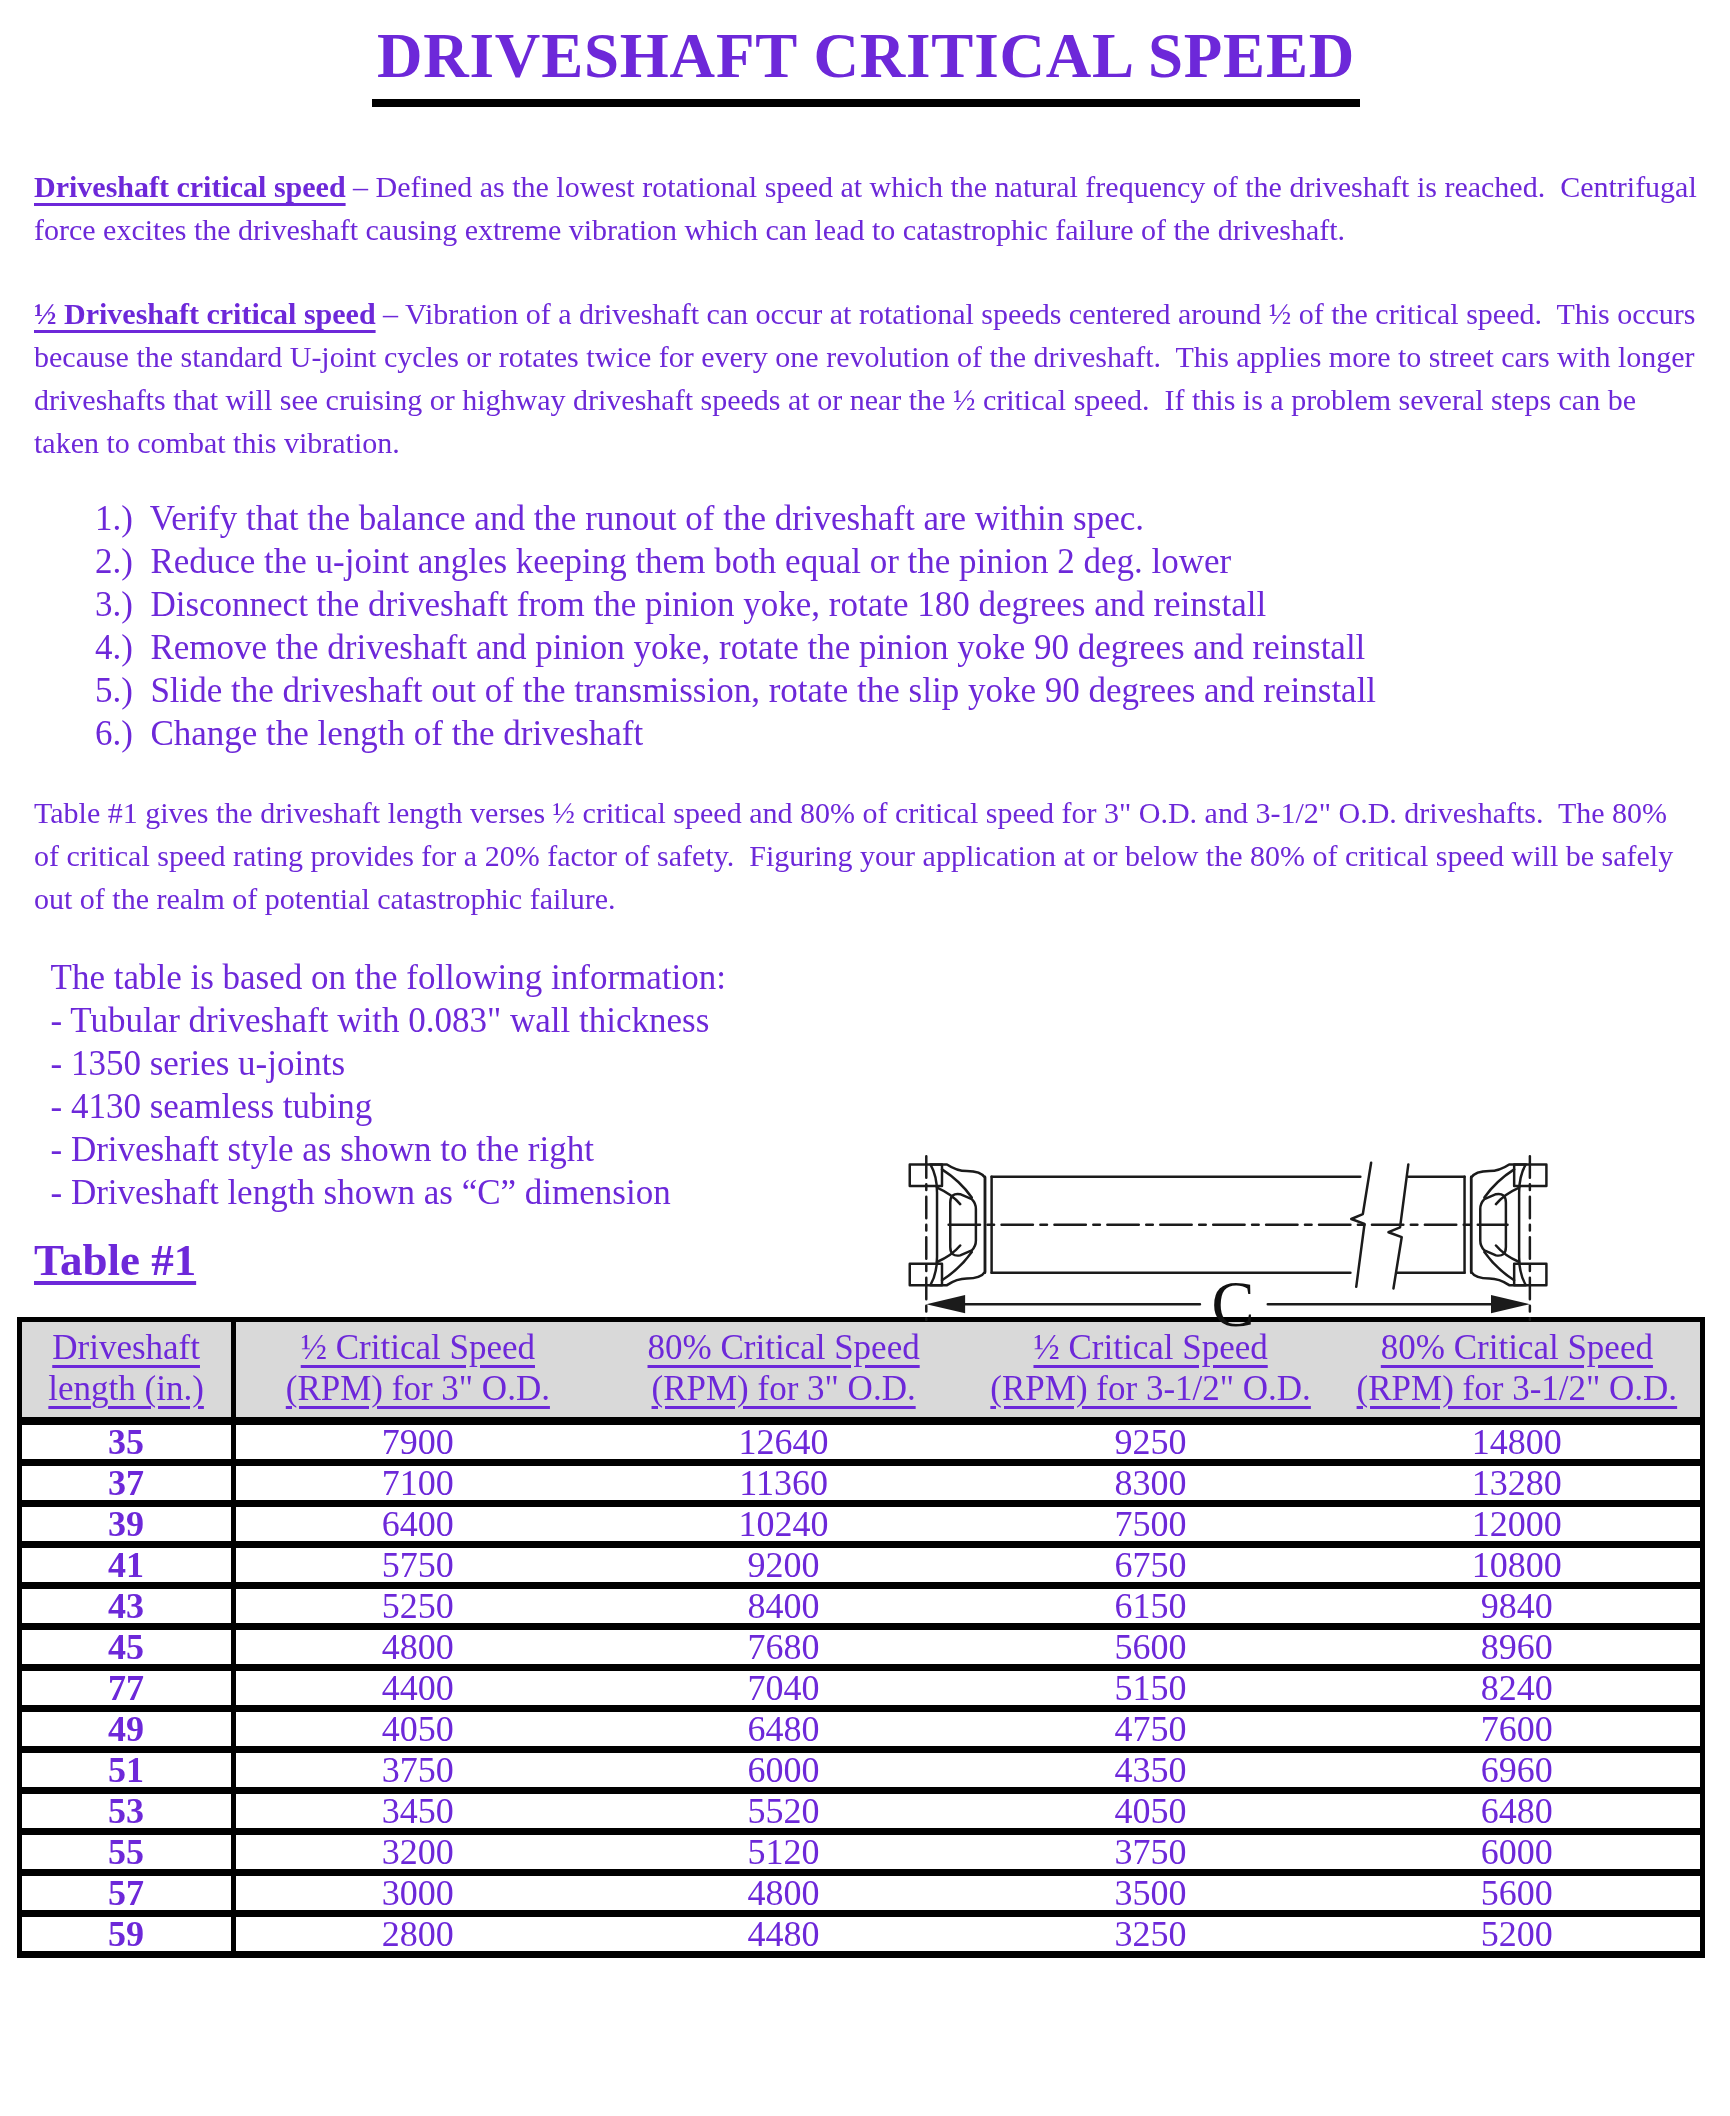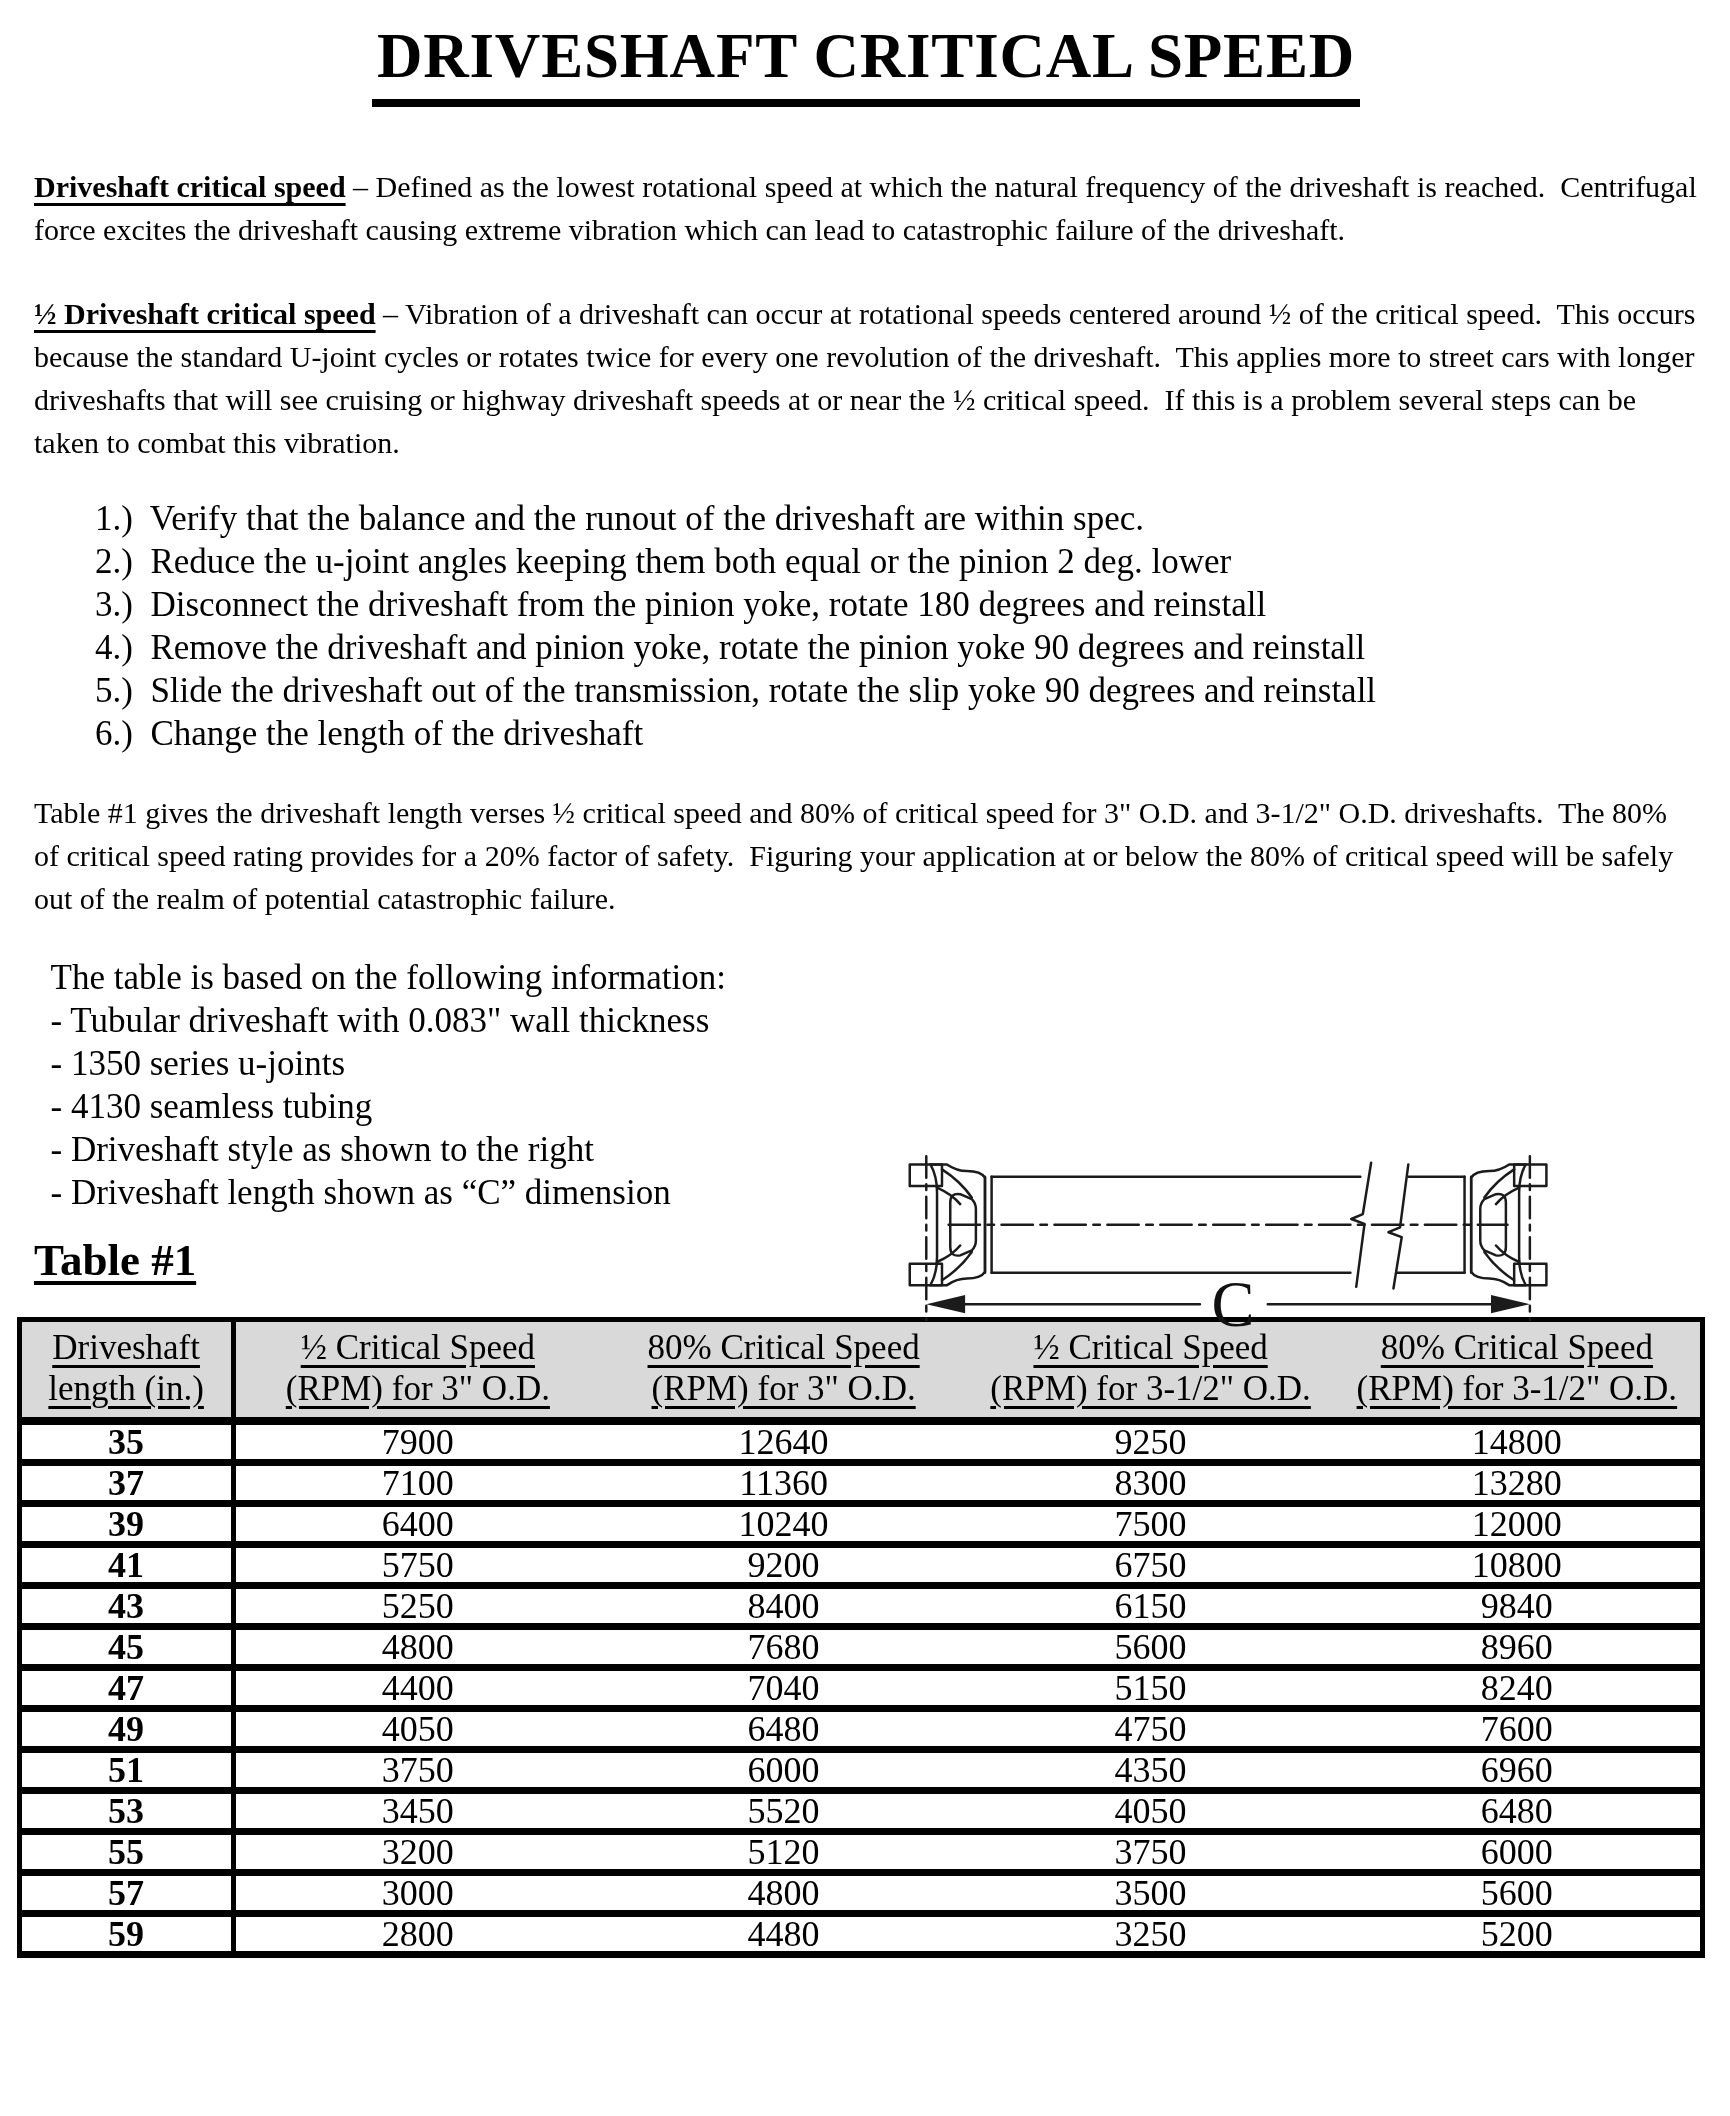--- a/index.html
+++ b/index.html
@@ -1,18 +1,18 @@
 <!DOCTYPE html>
 <html style="font-size:13.2px"><head>
 <meta charset="utf-8">
 <style>
   html,body{margin:0;padding:0;background:#ffffff;}
   .page{
     position:relative; width:1731px; height:2116px; overflow:hidden;
-    background:#ffffff; color:#000000;
+    background:#ffffff; color:#6d28d9;
     font-family:"Liberation Serif", serif;
     box-sizing:border-box; padding:21.5px 33px 0 34px;
   }
   .title-wrap{text-align:center;margin:0 0 58px 0;}
   .title-text{
     display:inline-block; font-weight:bold; font-size:63px; line-height:1.1;
     letter-spacing:0.8px; padding:0 5px 8.3px 5px; border-bottom:8.3px solid #000;
   }
   .para{font-size:30px; line-height:43px; margin:12px 0 41px 0; white-space:pre-wrap;}
   .para.p2{margin-bottom:33px;}
@@ -165,21 +165,21 @@
           <td>9840</td>
         </tr>
         <tr>
           <td>45</td>
           <td>4800</td>
           <td>7680</td>
           <td>5600</td>
           <td>8960</td>
         </tr>
         <tr>
-          <td>47</td>
+          <td>77</td>
           <td>4400</td>
           <td>7040</td>
           <td>5150</td>
           <td>8240</td>
         </tr>
         <tr>
           <td>49</td>
           <td>4050</td>
           <td>6480</td>
           <td>4750</td>

